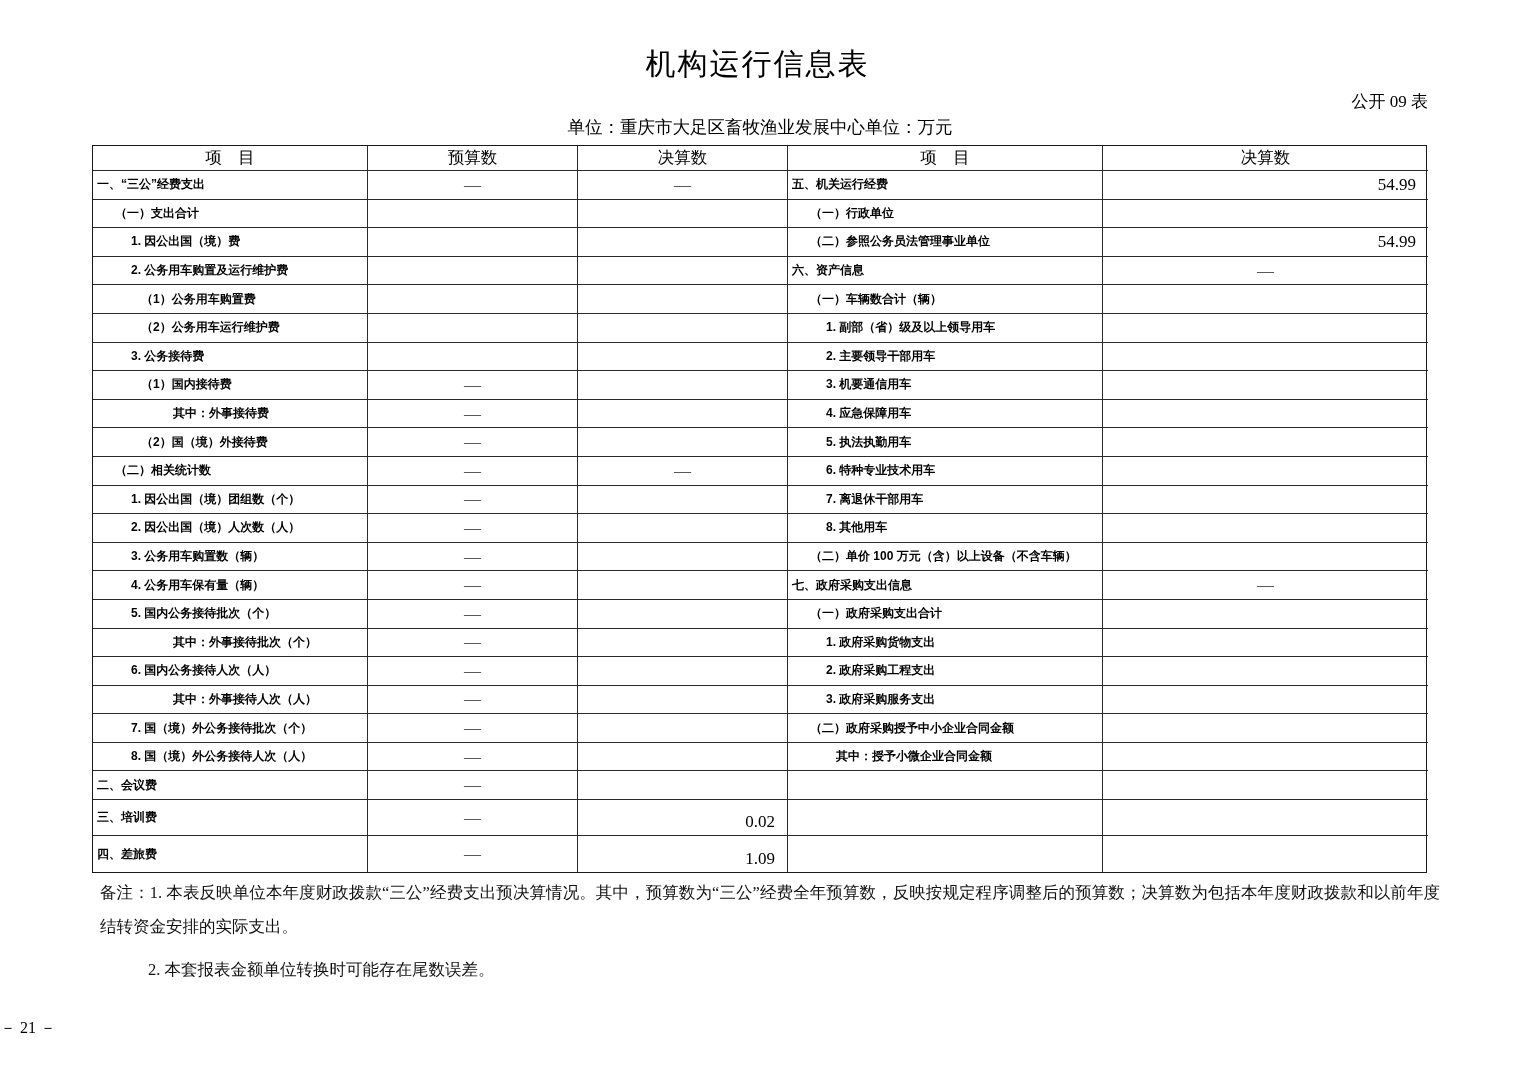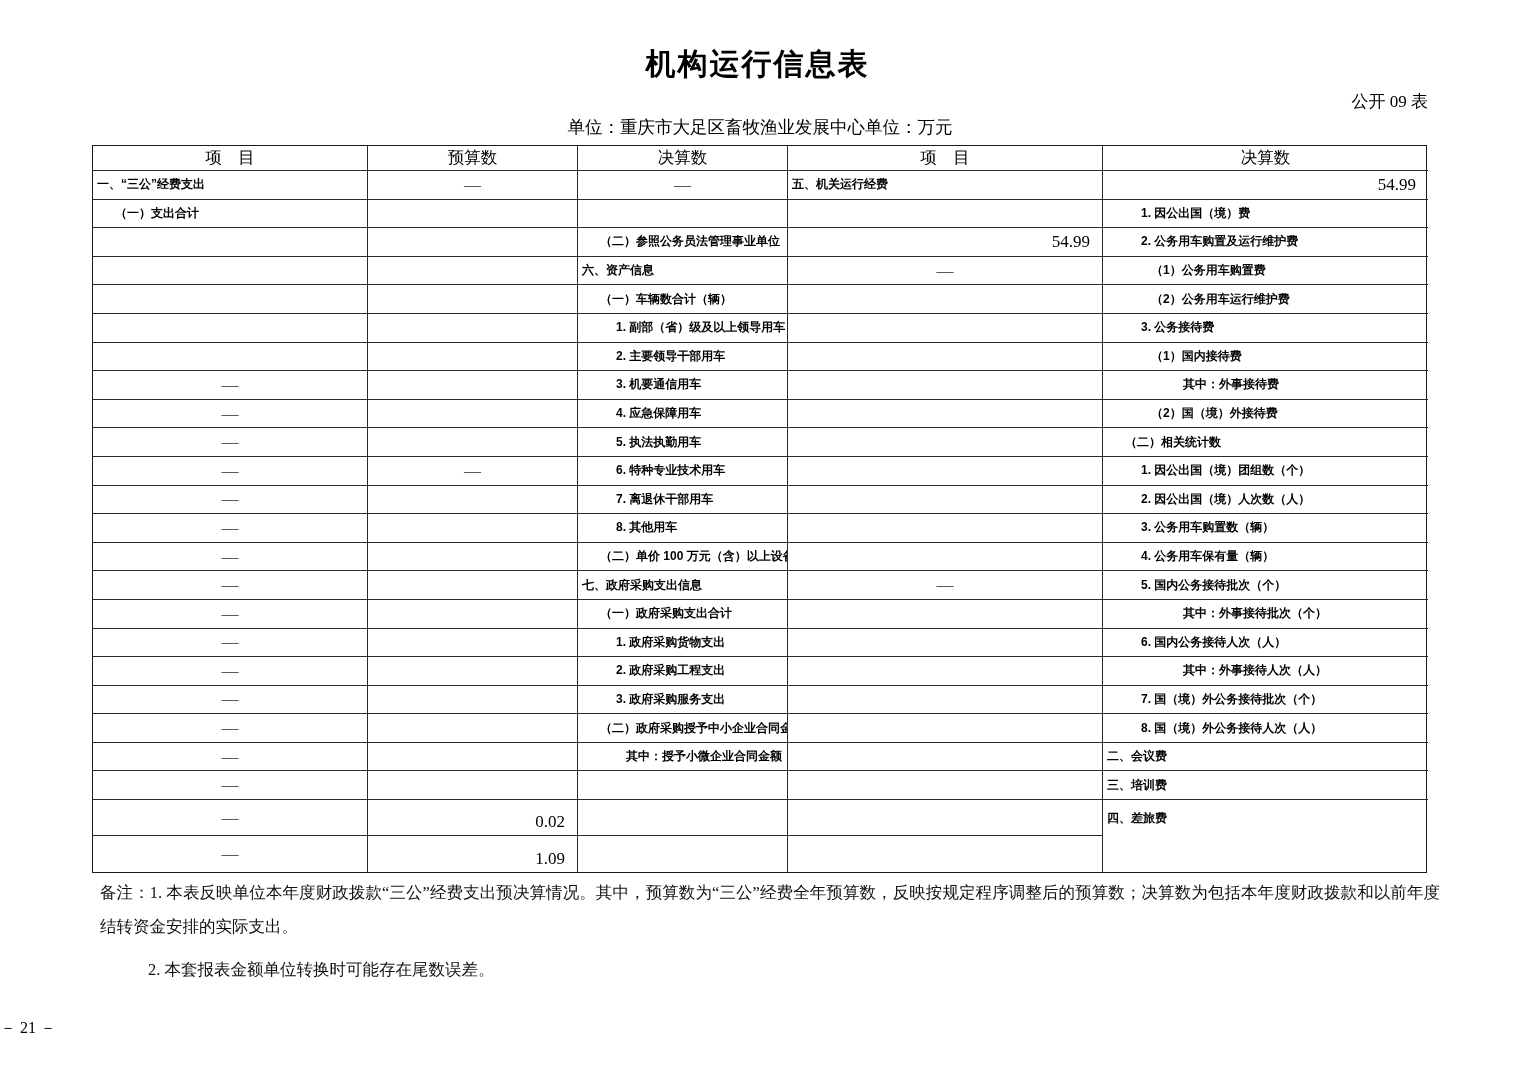--- a/index.html
+++ b/index.html
@@ -7,21 +7,21 @@
     position:relative;
     width:1515px;height:1069px;
     background:#ffffff;
     margin:0 auto;
     font-family:"Liberation Sans","DejaVu Sans",sans-serif;
     color:#000;
     overflow:hidden;
   }
   .title{
     position:absolute;top:44px;left:0;width:100%;
-    text-align:center;font-size:30px;font-weight:bold;letter-spacing:2px;
+    text-align:center;font-size:30px;font-weight:normal;letter-spacing:2px;
   }
   .meta1{
     position:absolute;top:90px;left:92px;width:1336px;
     text-align:right;font-size:17px;
     font-family:"Liberation Serif","DejaVu Serif",serif;
   }
   .meta2{
     position:absolute;top:115px;left:92px;width:1336px;
     display:flex;justify-content:center;
     font-size:17.5px;
@@ -95,20 +95,21 @@
     <div class="cell hcell">项　目</div>
     <div class="cell hcell">决算数</div>
   <div class="cell label ind0">一、“三公”经费支出</div>
       <div class="cell val dash">—</div>
       <div class="cell val dash">—</div>
       <div class="cell label ind0">五、机关运行经费</div>
       <div class="cell val num">54.99</div>
       <div class="cell label ind1">（一）支出合计</div>
       <div class="cell val"></div>
       <div class="cell val"></div>
+      <div class="cell label ind1">（一）行政单位</div>
       <div class="cell val"></div>
       <div class="cell label ind2">1. 因公出国（境）费</div>
       <div class="cell val"></div>
       <div class="cell val"></div>
       <div class="cell label ind1">（二）参照公务员法管理事业单位</div>
       <div class="cell val num">54.99</div>
       <div class="cell label ind2">2. 公务用车购置及运行维护费</div>
       <div class="cell val"></div>
       <div class="cell val"></div>
       <div class="cell label ind0">六、资产信息</div>

